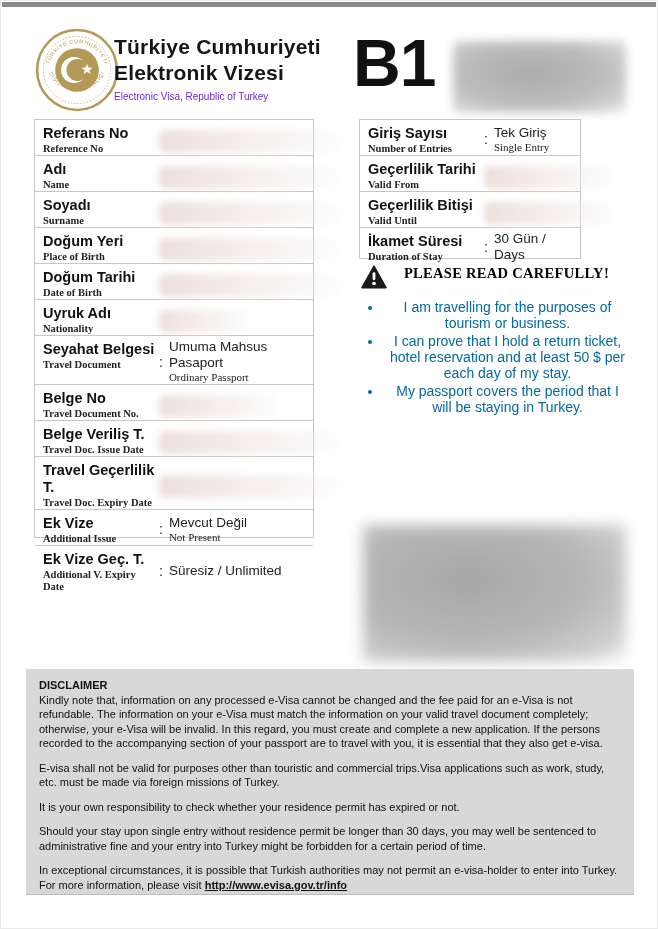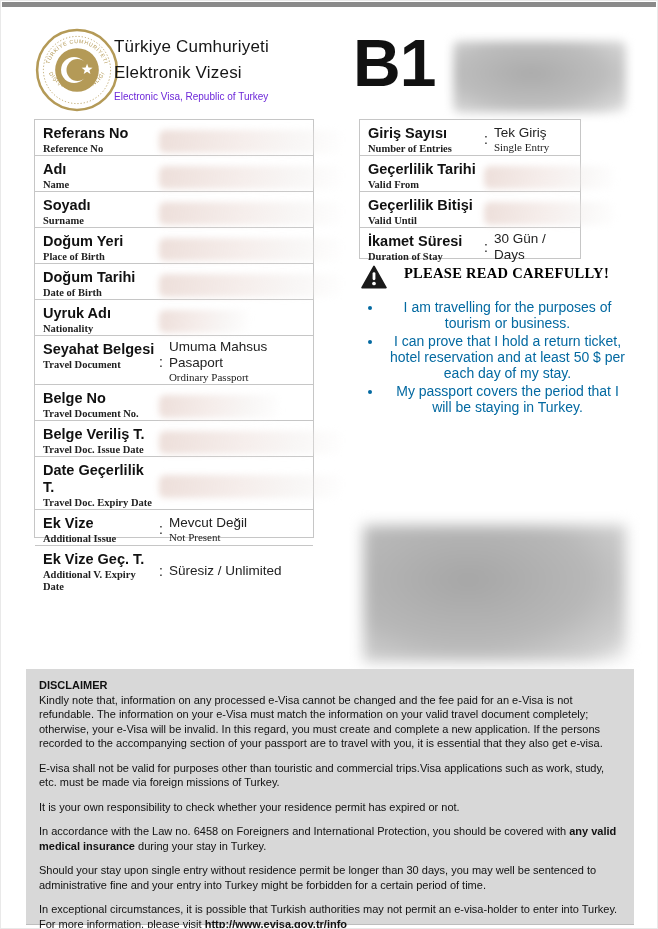--- a/index.html
+++ b/index.html
@@ -6,21 +6,21 @@
   body {
     width:658px; height:929px; position:relative;
     background:#ffffff; font-family:"Liberation Sans", sans-serif;
     color:#1a1a1a; overflow:hidden; border:1px solid #e9e9e9;
   }
   .topbar { position:absolute; top:1px; left:1px; right:1px; height:5px; background:#8a8a8a; }
 
   
   .emblem { position:absolute; left:34px; top:27px; width:84px; height:84px; }
   .titleblock { position:absolute; left:113px; top:33px; }
-  .title-line { font-size:17px; font-weight:normal; color:#161616; line-height:26px; letter-spacing:0.2px; }
+  .title-line { font-size:21px; font-weight:bold; color:#161616; line-height:26px; letter-spacing:0.2px; }
   .subtitle { font-size:10px; color:#6d28d9; margin-top:5px; }
   .visatype { position:absolute; left:352px; top:24px; font-size:66px; font-weight:bold; color:#111; line-height:76px; letter-spacing:-1px; }
 
   
   .redact { border-radius:6px; }
   .redact-gray-lg {
     background: radial-gradient(ellipse at 45% 45%, #ababab 0%, #bdbdbd 55%, #d6d6d6 85%, rgba(230,230,230,0.2) 100%);
     filter: blur(5px);
   }
   .header-redact { position:absolute; left:452px; top:40px; width:173px; height:72px; }
@@ -50,21 +50,21 @@
   
   .warnbox { position:absolute; left:358px; top:264px; width:267px; }
   .warnhead { display:flex; align-items:flex-start; }
   .warnicon { width:26px; height:24px; flex:none; margin-left:2px; }
   .warntitle { font-family:"Liberation Serif", serif; font-weight:bold; font-size:14.5px; color:#000; flex:1; text-align:center; letter-spacing:0.3px; }
   .warnlist { margin:10px 0 0 4px; padding-left:20px; }
   .warnlist li { font-size:14px; line-height:16px; color:#0369a1; margin-bottom:2px; padding-left:6px;text-align:center; }
 
   
   .disclaimer {
-    position:absolute; left:25px; top:668px; width:608px; height:256px;
+    position:absolute; left:25px; top:668px; width:608px; height:226px;
     background:#d8d8d8; border-bottom:1px solid #bdbdbd;
     padding:9px 13px; font-size:11px; line-height:14.5px; color:#111;
   }
   .disclaimer .head { font-weight:bold; font-size:11px; }
   .disclaimer p { margin-bottom:10px; }
   .disclaimer a { color:#111; text-decoration:underline; font-weight:bold; }
 </style>
 </head>
 <body>
 
@@ -177,21 +177,21 @@
     <div class="lbl">
         <div class="tr">Belge Veriliş T.</div>
         <div class="en">Travel Doc. Issue Date</div>
       </div>
     <div class="val">
         <div class="redact redact-pink"></div>
       </div>
   </div>
   <div class="frow">
     <div class="lbl">
-        <div class="tr">Date Geçerlilik T.</div>
+        <div class="tr">Travel Geçerlilik T.</div>
         <div class="en">Travel Doc. Expiry Date</div>
       </div>
     <div class="val">
         <div class="redact redact-pink"></div>
       </div>
   </div>
   <div class="frow">
     <div class="lbl">
         <div class="tr">Ek Vize</div>
         <div class="en">Additional Issue</div>
@@ -280,17 +280,16 @@
   </ul>
 </div>
 
 <div class="doc-redact"></div>
 
 <div class="disclaimer">
   <div class="head">DISCLAIMER</div>
   <p>Kindly note that, information on any processed e-Visa cannot be changed and the fee paid for an e-Visa is not refundable. The information on your e-Visa must match the information on your valid travel document completely; otherwise, your e-Visa will be invalid. In this regard, you must create and complete a new application. If the persons recorded to the accompanying section of your passport are to travel with you, it is essential that they also get e-visa.</p>
   <p>E-visa shall not be valid for purposes other than touristic and commercial trips.Visa applications such as work, study, etc. must be made via foreign missions of Turkey.</p>
   <p>It is your own responsibility to check whether your residence permit has expired or not.</p>
-  <p><span>In accordance with the Law no. 6458 on Foreigners and International Protection, you should be covered with </span><b>any valid medical insurance</b><span> during your stay in Turkey.</span></p>
   <p>Should your stay upon single entry without residence permit be longer than 30 days, you may well be sentenced to administrative fine and your entry into Turkey might be forbidden for a certain period of time.</p>
   <p><span>In exceptional circumstances, it is possible that Turkish authorities may not permit an e-visa-holder to enter into Turkey.</span><br>
      <span>For more information, please visit </span><a href="#">http://www.evisa.gov.tr/info</a></p>
 </div>
 
 </body></html>

